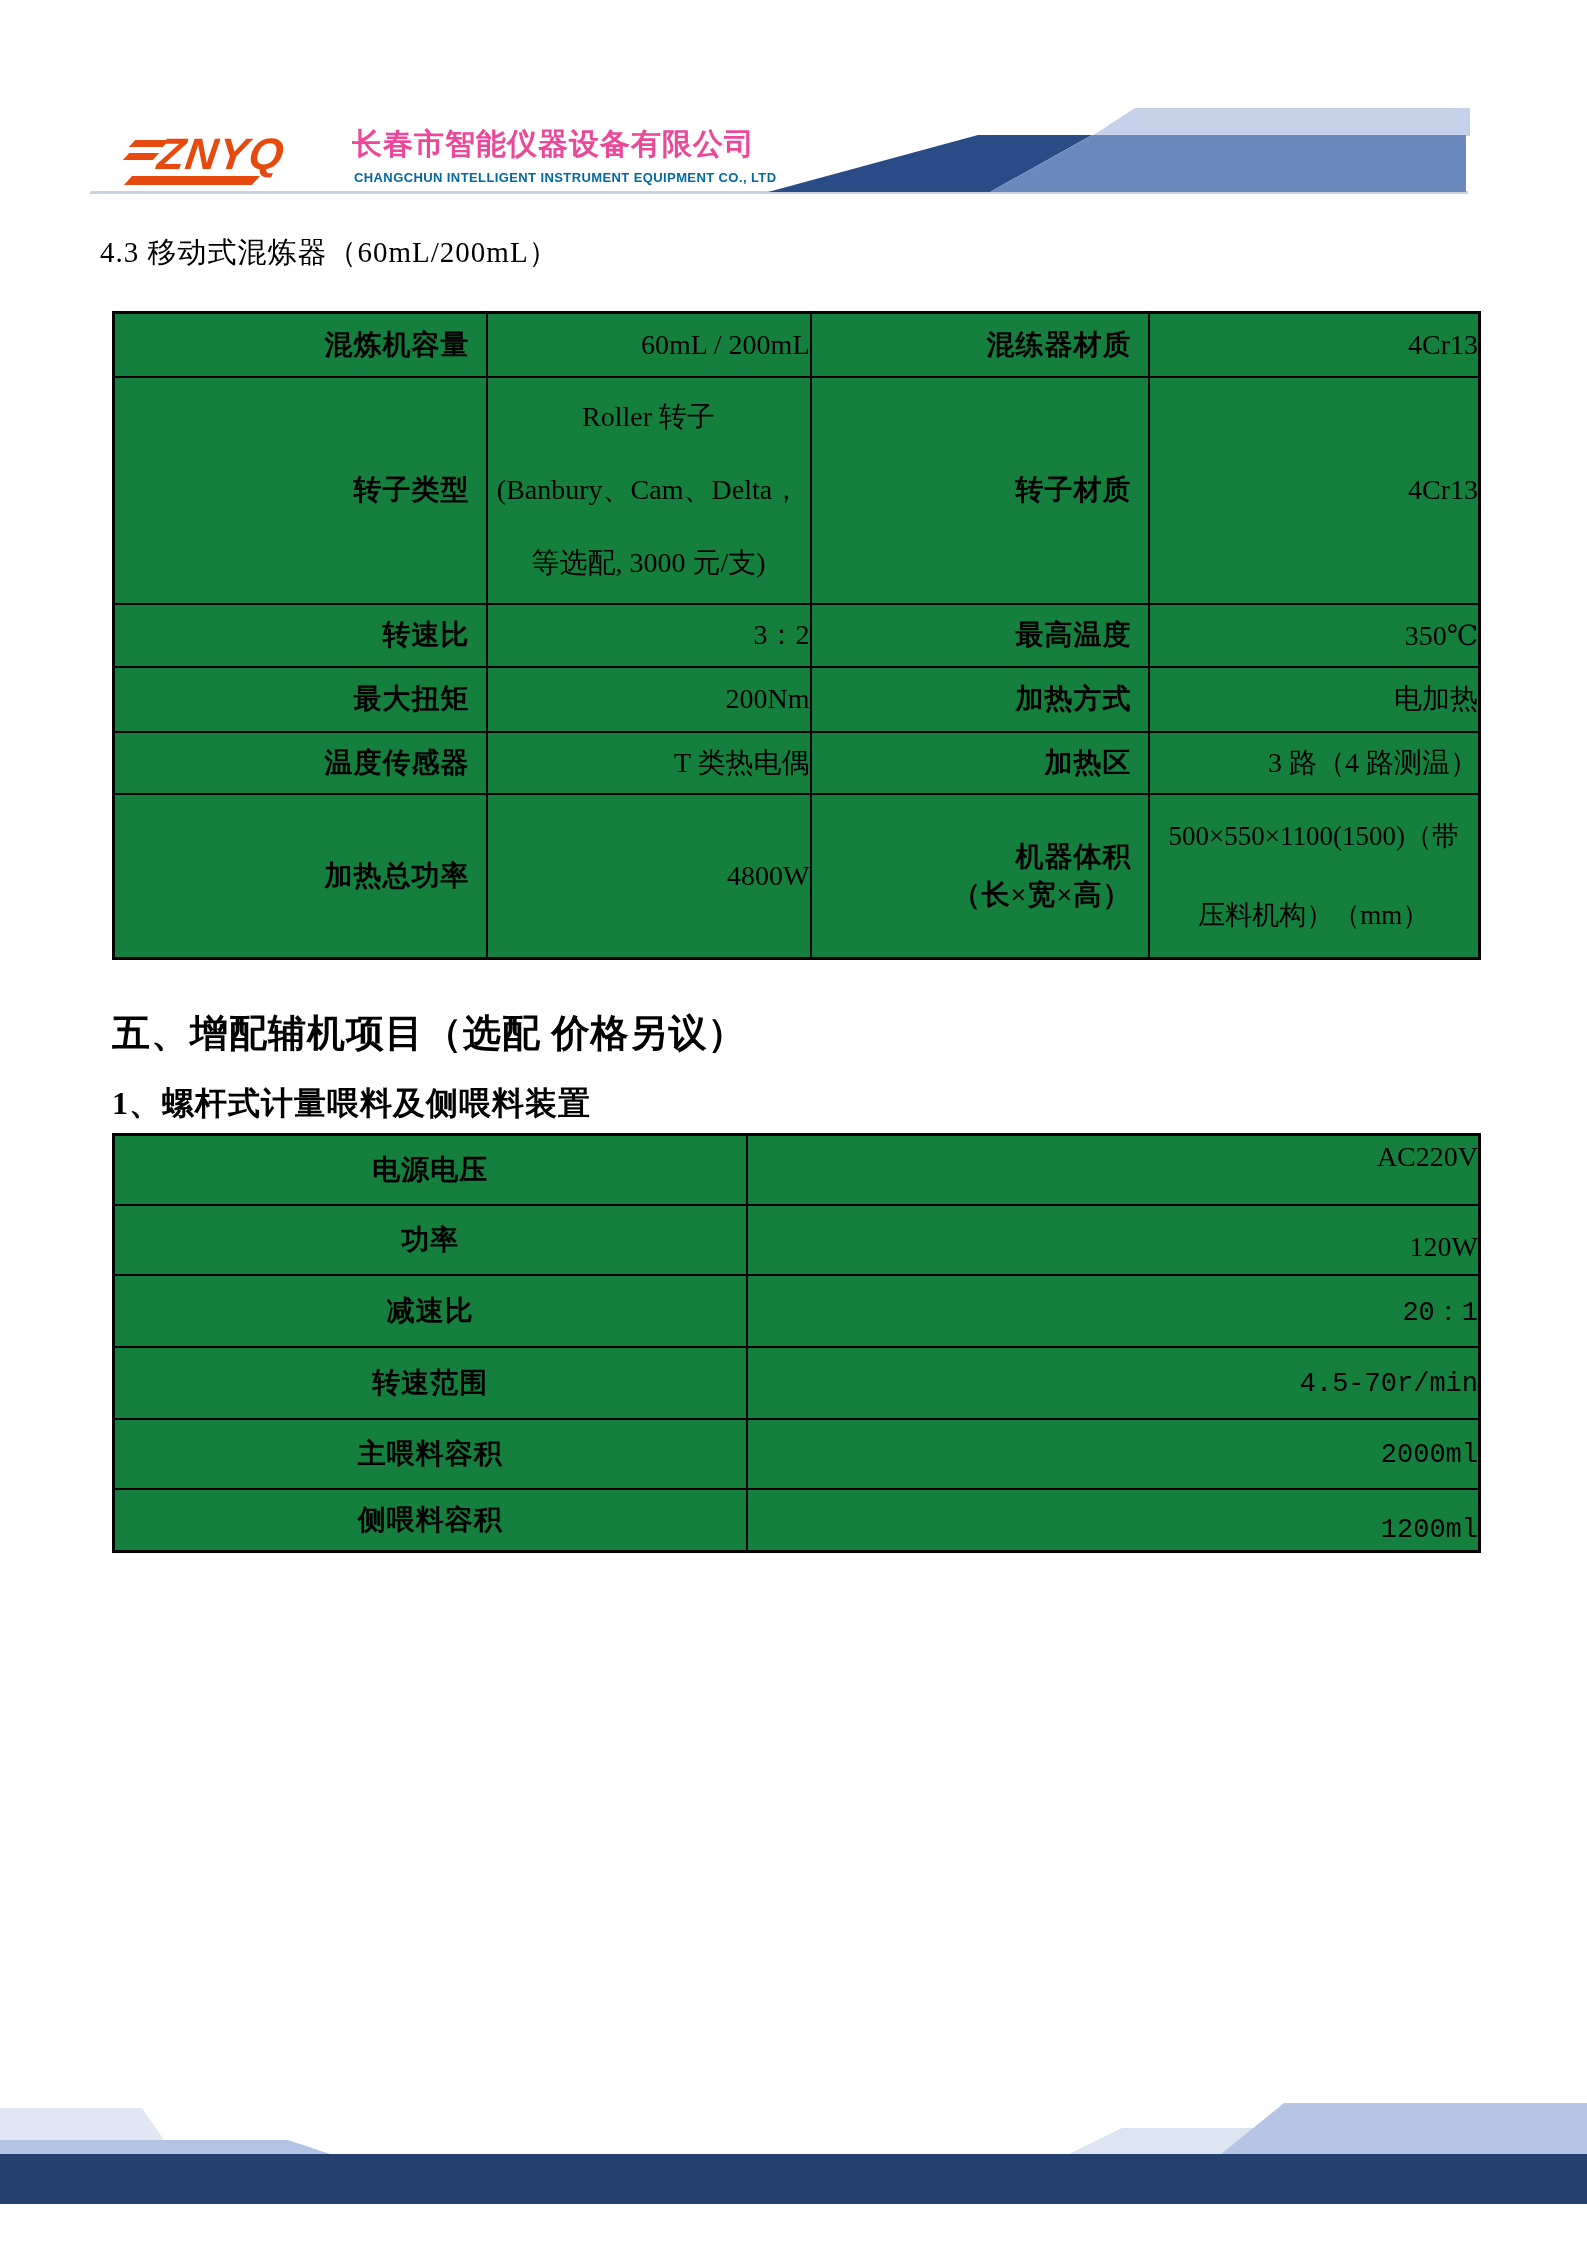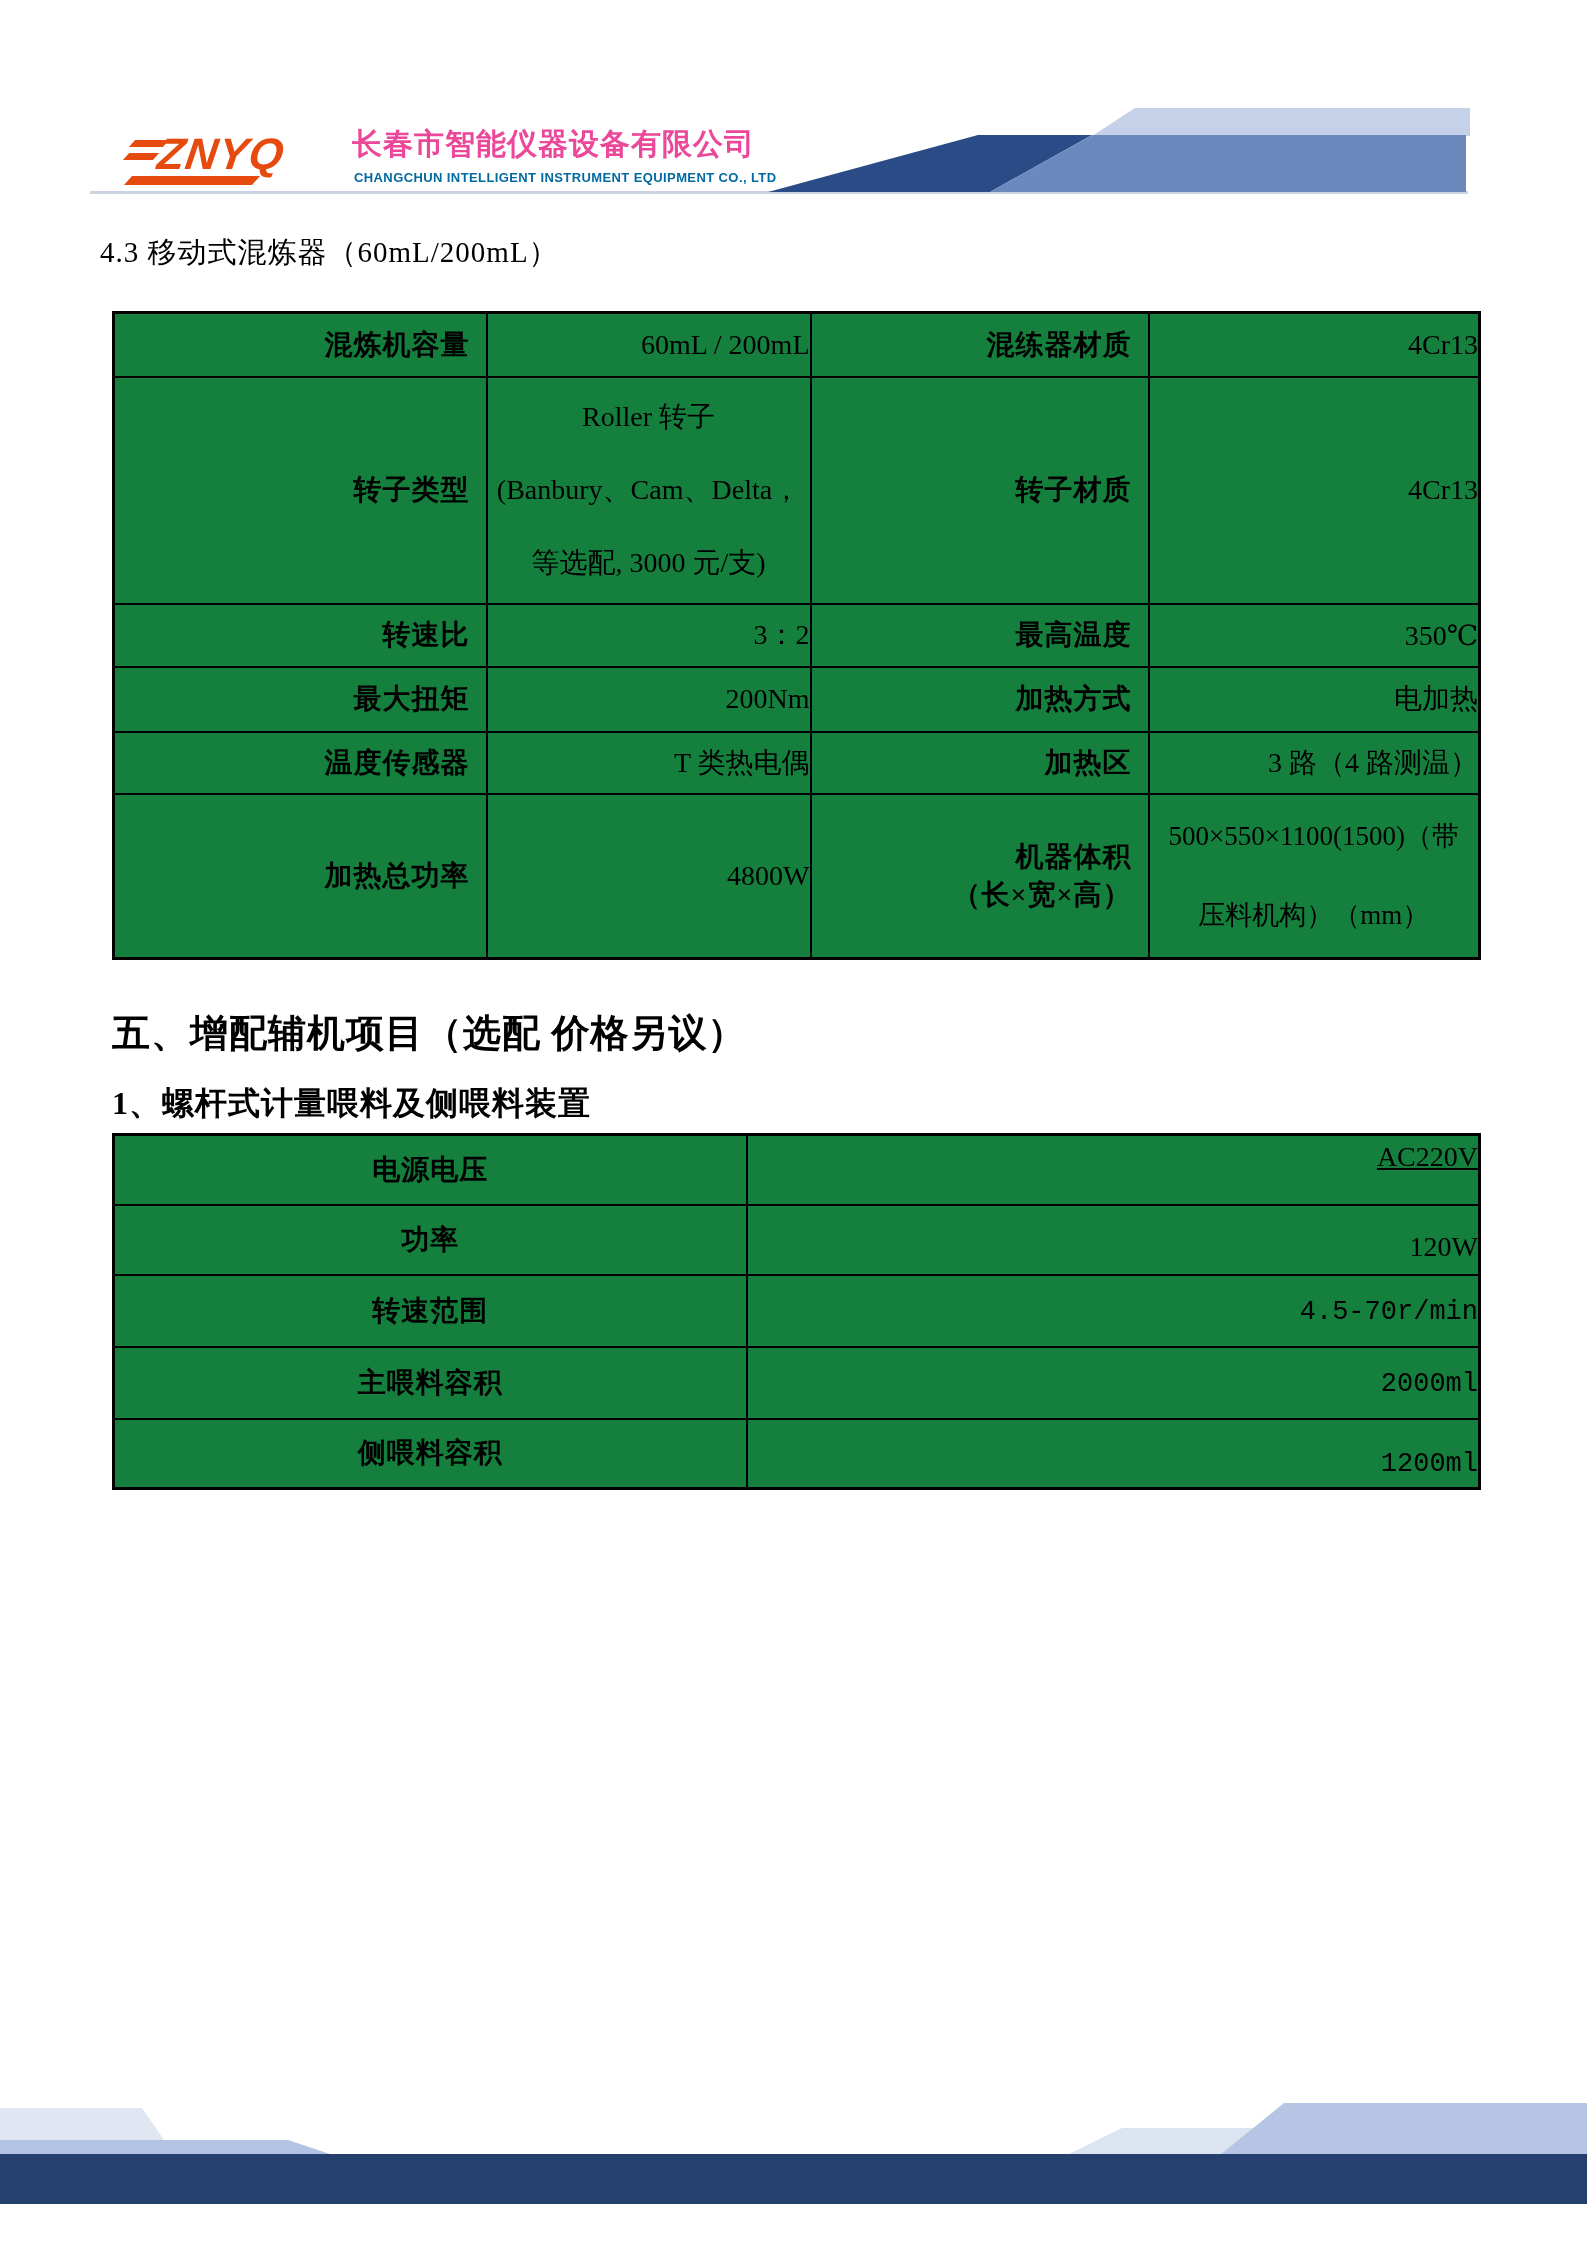--- a/index.html
+++ b/index.html
@@ -60,21 +60,21 @@
   .t2 tr:nth-child(5){height:70px;}
   .t2 tr:nth-child(6){height:63px;}
   .lbl{text-align:right;font-weight:bold;padding-right:16px;letter-spacing:1px;}
   .val{text-align:right;}
   .clbl{text-align:center;font-weight:bold;letter-spacing:1px;}
   .stack{display:flex;flex-direction:column;justify-content:space-around;align-items:center;}
   .stack.right{align-items:flex-end;padding-right:16px;justify-content:center;}
   .t1 tr:nth-child(2) .stack{height:220px;}
   .t1 tr:nth-child(6) .stack{height:158px;}
   .mono{font-family:"Liberation Mono","DejaVu Sans Mono",monospace;font-size:27px;}
-  .v-up{display:inline-block;transform:translateY(-13px);text-decoration:underline;}
+  .v-up{display:inline-block;transform:translateY(-13px);}
   .v-dn1{display:inline-block;transform:translateY(7px);}
   .v-dn2{display:inline-block;transform:translateY(9px);}
   .nowrap{white-space:nowrap;}
 </style>
 </head>
 <body>
 
 <div class="page">
 
   <div>
@@ -173,20 +173,24 @@
     <tbody>
         <tr>
       <td class="clbl"><span>电源电压</span></td>
       <td class="val"><span class="v-up">AC220V</span></td>
     </tr>
     <tr>
       <td class="clbl"><span>功率</span></td>
       <td class="val"><span class="v-dn1">120W</span></td>
     </tr>
     <tr>
+      <td class="clbl"><span>减速比</span></td>
+      <td class="val"><span class="mono">20：1</span></td>
+    </tr>
+    <tr>
       <td class="clbl"><span>转速范围</span></td>
       <td class="val"><span class="mono">4.5-70r/min</span></td>
     </tr>
     <tr>
       <td class="clbl"><span>主喂料容积</span></td>
       <td class="val"><span class="mono">2000ml</span></td>
     </tr>
     <tr>
       <td class="clbl"><span>侧喂料容积</span></td>
       <td class="val"><span class="mono v-dn2">1200ml</span></td>

